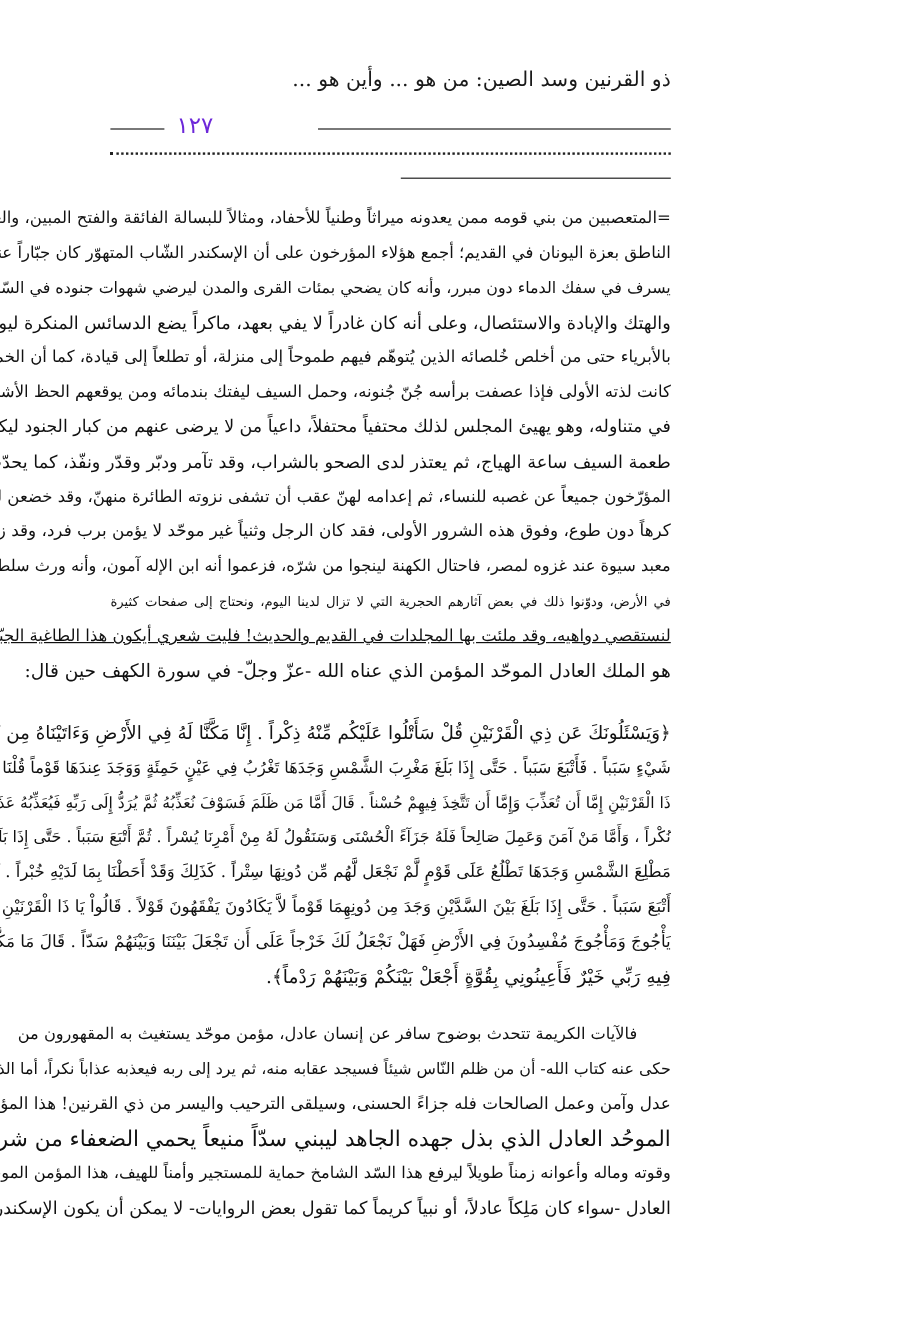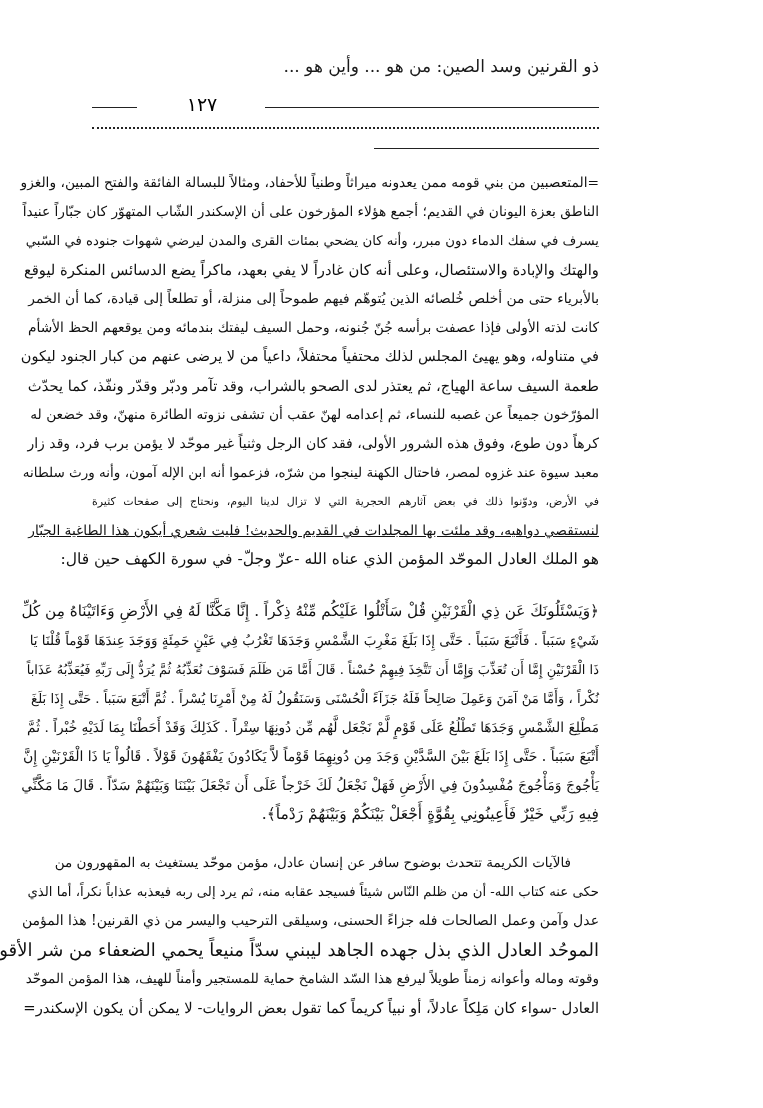--- a/index.html
+++ b/index.html
@@ -1,33 +1,33 @@
 <!DOCTYPE html>
 <html><head>
 <meta charset="utf-8">
 <style>
   html, body { margin: 0; padding: 0; background: #ffffff; }
   body {
     width: 763px; height: 1108px; position: relative; overflow: hidden;
     font-family: "DejaVu Serif", "Liberation Serif", serif;
     color: #111111;
   }
-  .page { position: absolute; left: 0; top: 0; width: 652px; height: 1108px; padding-left: 40px; }
+  .page { position: absolute; left: 0; top: 0; width: 652px; height: 1108px; }
   .running-head {
     position: absolute; right: 93px; top: 56px;
     direction: rtl; font-size: 17px; white-space: nowrap; color: #1a1a1a;
   }
   .head-rule {
     position: absolute; left: 92px; right: 93px; top: 100px; height: 14px;
   }
   .head-rule .line-left { position: absolute; left: 0; width: 45px; top: 7px; border-top: 1.5px solid #222; }
   .head-rule .line-right { position: absolute; left: 173px; right: 0; top: 7px; border-top: 1.5px solid #222; }
   .page-num {
-    position: absolute; left: 55px; width: 110px; top: -7px; text-align: center;
-    font-size: 19px; letter-spacing: 2px; color: #000000;
+    position: absolute; left: 55px; width: 110px; top: -7px; 
+    font-size: 19px; letter-spacing: 2px; color: #6d28d9;
   }
   .dotted {
     position: absolute; left: 92px; right: 93px; top: 127px;
     border-top: 2px dotted #222;
   }
   .short-rule {
     position: absolute; right: 93px; width: 225px; top: 148px;
     border-top: 1.5px solid #222;
   }
   .body-text {

